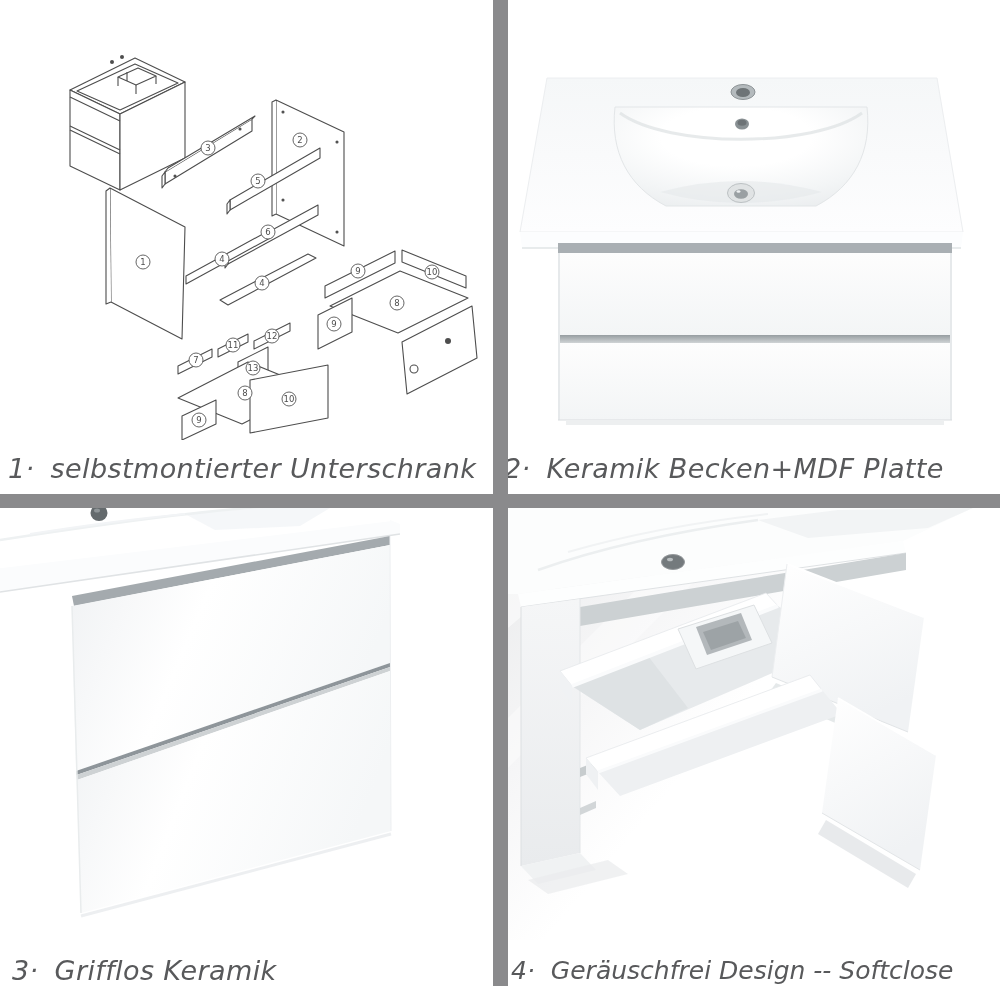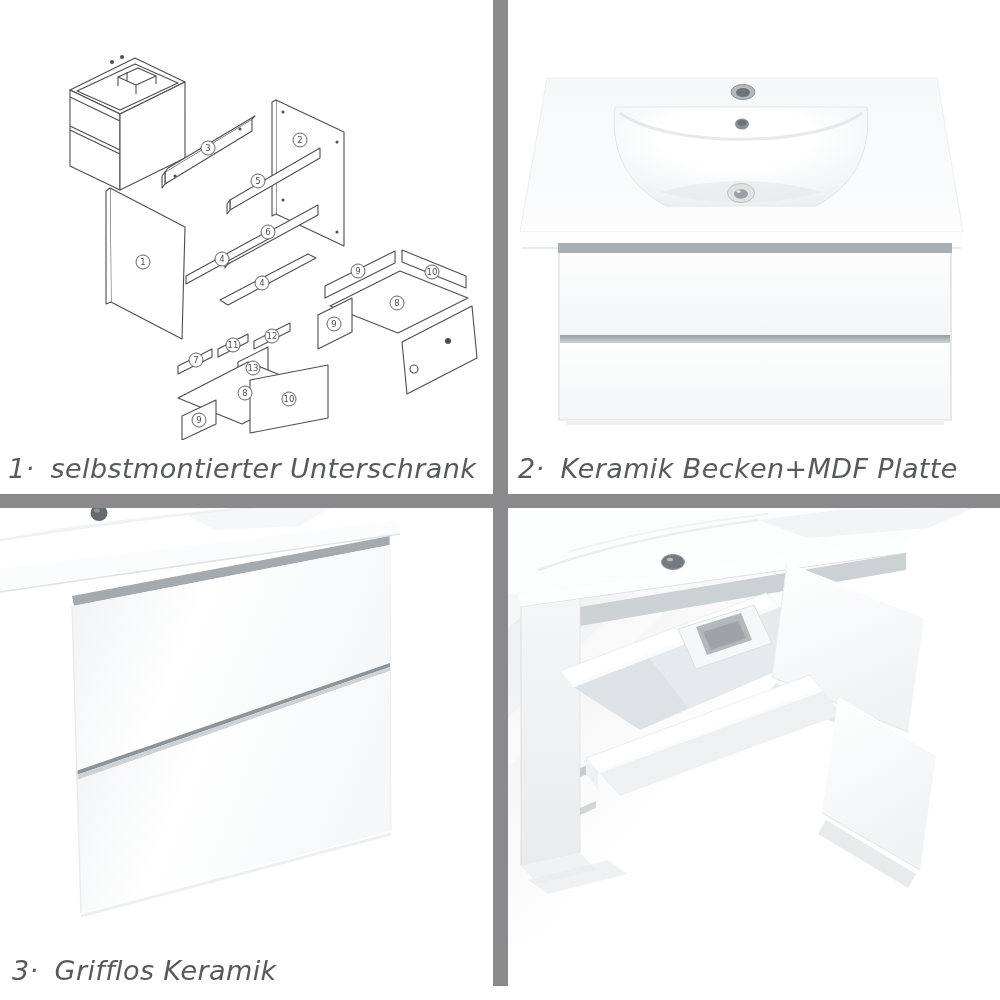--- a/index.html
+++ b/index.html
@@ -308,20 +308,23 @@
       <path d="M314,305 L412,362" stroke="#e2e5e7" fill="none"></path>
     </g>
   </svg>
 
   <div class="divider-v"></div>
   <div class="divider-h"></div>
 
   <div class="caption" style="left:8px;top:446px">
     <span class="num">1·</span><span>selbstmontierter Unterschrank</span>
   </div>
-  <div class="caption" style="left:518px;top:446px">
+  <div class="caption" style="left:504px;top:446px">
     <span class="num">2·</span><span>Keramik Becken+MDF Platte</span>
   </div>
   <div class="caption" style="left:12px;top:948px">
     <span class="num">3·</span><span>Grifflos Keramik</span>
   </div>
+  <div class="caption" style="left:511px;top:948px;font-size:25px;letter-spacing:0">
+    <span class="num">4·</span><span>Geräuschfrei Design -- Softclose</span>
+  </div>
 
 </div>
 
 </body></html>

